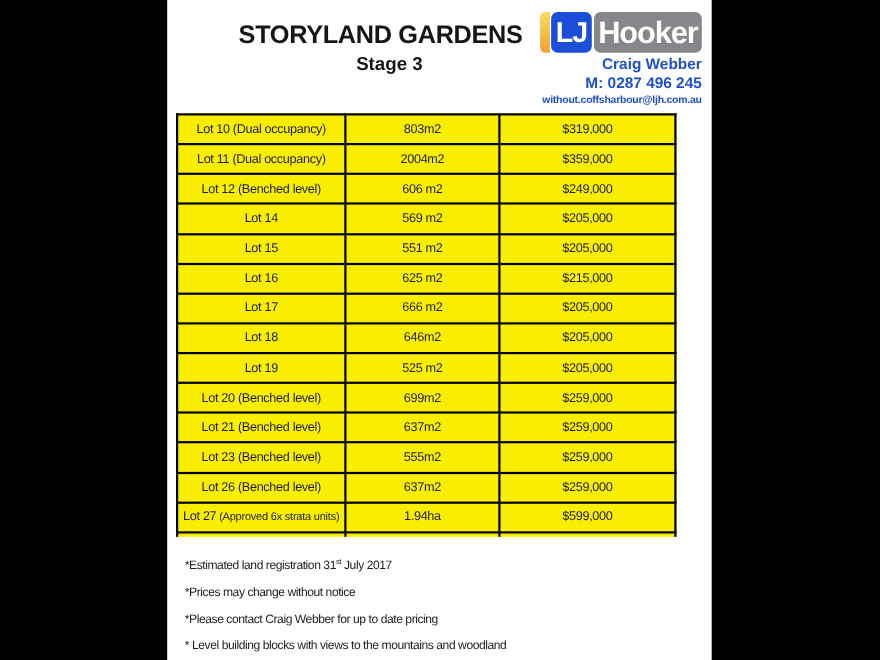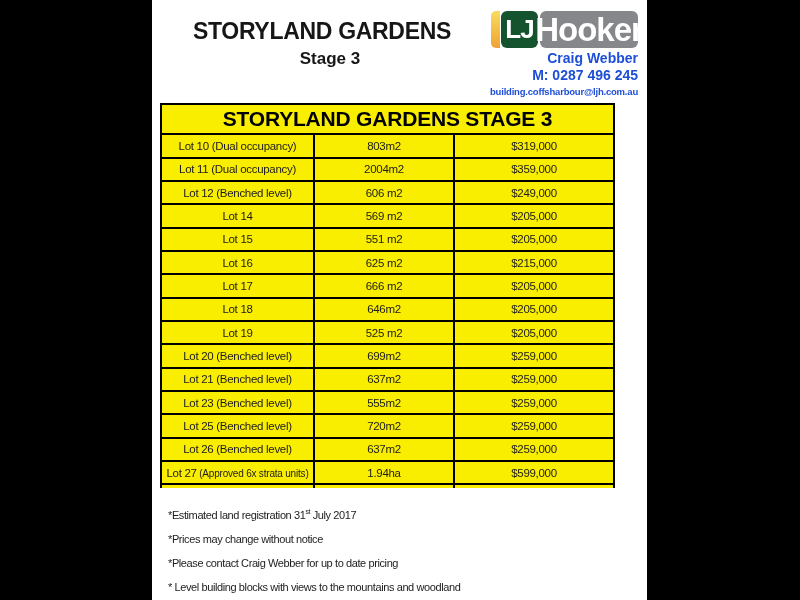--- a/index.html
+++ b/index.html
@@ -7,46 +7,46 @@
     width:800px;height:600px;position:relative;overflow:hidden;
     background:#000;
     font-family:"Liberation Sans", sans-serif;
   }
   .page{
     position:absolute;left:152px;top:0;width:495px;height:600px;
     background:#ffffff;
   }
   
   .title-block{
-    position:absolute;top:18px;left:0;width:340px;text-align:center;color:#161616;
+    position:absolute;top:18px;left:0;width:340px;text-align:center;color:#161616;padding-left:24px;
   }
   .page-title{
     font-size:23px;font-weight:bold;letter-spacing:-0.3px;margin:0;line-height:26px;
   }
   .page-subtitle{
     font-size:17px;font-weight:bold;margin:6px 0 0 16px;line-height:18px;
   }
   
   .logo{
     position:absolute;top:11px;right:9px;height:37px;display:flex;align-items:stretch;
   }
   .logo-stripe{
     width:9px;border-radius:5px 0 0 5px;
     background:linear-gradient(180deg,#F8DC5E 0%,#F2B43F 70%,#EFA23B 100%);
     margin-right:1px;
   }
   .logo-lj{
-    width:37px;border-radius:6px;background:#14532d;color:#fff;
+    width:37px;border-radius:6px;background:#1d4ed8;color:#fff;
     display:flex;align-items:center;justify-content:center;
     font-size:26px;font-weight:bold;letter-spacing:-1px;
   }
   .logo-hooker{
     width:98px;margin-left:2px;border-radius:6px;background:#85878A;color:#fff;
     display:flex;align-items:center;justify-content:center;
-    font-size:33px;font-weight:bold;letter-spacing:-1px;
+    font-size:28px;font-weight:bold;letter-spacing:-1px;
   }
   
   .contact{
     position:absolute;top:50px;right:9px;text-align:right;color:#1d4ed8;
   }
   .contact-name{font-size:14px;font-weight:bold;line-height:16px;}
   .contact-mobile{font-size:14px;font-weight:bold;line-height:16px;margin-top:1px;}
   .contact-email{font-size:9.5px;font-weight:bold;line-height:11px;margin-top:3px;letter-spacing:-0.2px;}
   
   table.price-table{
@@ -82,33 +82,30 @@
 
   <div class="logo">
     <div class="logo-stripe"></div>
     <div class="logo-lj">LJ</div>
     <div class="logo-hooker">Hooker</div>
   </div>
 
   <div class="contact">
     <div class="contact-name">Craig Webber</div>
     <div class="contact-mobile">M: 0287 496 245</div>
-    <div class="contact-email">building.coffsharbour@ljh.com.au</div>
+    <div class="contact-email">without.coffsharbour@ljh.com.au</div>
   </div>
 
   <table class="price-table">
     <colgroup>
       <col style="width:153px">
       <col style="width:140px">
       <col style="width:160px">
     </colgroup>
     <tbody>
-      <tr class="t-title">
-        <td colspan="3">STORYLAND GARDENS STAGE 3</td>
-      </tr>
     </tbody>
     <tbody id="rows-body">
         <tr class="t-row">
           <td>Lot 10 (Dual occupancy)</td>
           <td>803m2</td>
           <td>$319,000</td>
         </tr>
         <tr class="t-row">
           <td>Lot 11 (Dual occupancy)</td>
           <td>2004m2</td>
@@ -158,25 +155,20 @@
           <td>Lot 21 (Benched level)</td>
           <td>637m2</td>
           <td>$259,000</td>
         </tr>
         <tr class="t-row">
           <td>Lot 23 (Benched level)</td>
           <td>555m2</td>
           <td>$259,000</td>
         </tr>
         <tr class="t-row">
-          <td>Lot 25 (Benched level)</td>
-          <td>720m2</td>
-          <td>$259,000</td>
-        </tr>
-        <tr class="t-row">
           <td>Lot 26 (Benched level)</td>
           <td>637m2</td>
           <td>$259,000</td>
         </tr>
         <tr class="t-row">
           <td>Lot 27<span class="small-sub"> (Approved 6x strata units)</span></td>
           <td>1.94ha</td>
           <td>$599,000</td>
         </tr>
       </tbody>

